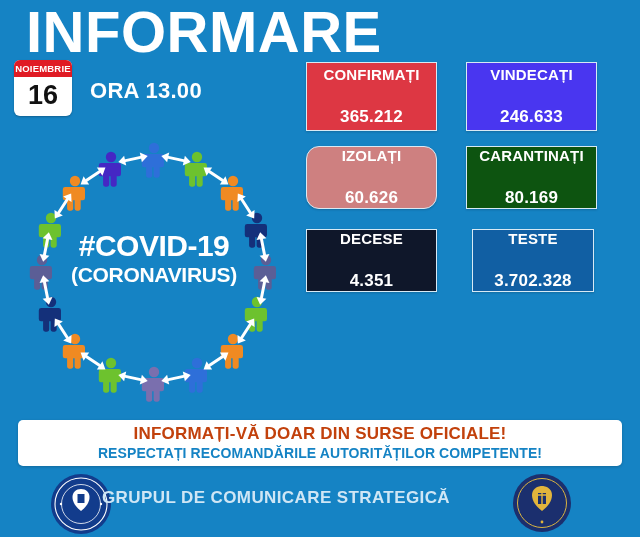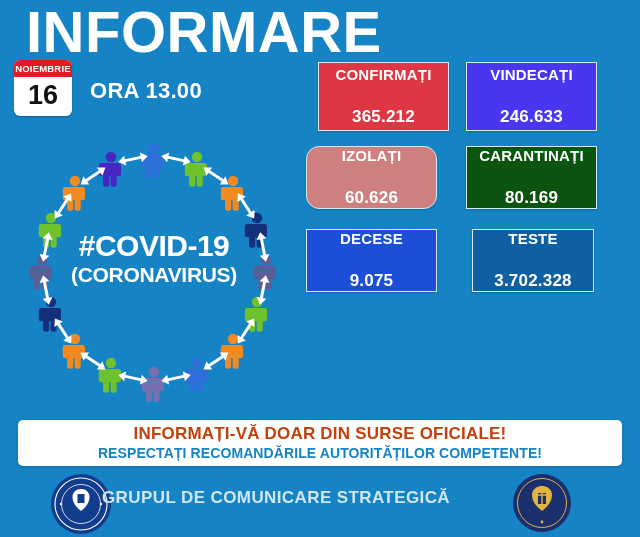--- a/index.html
+++ b/index.html
@@ -61,25 +61,25 @@
     box-sizing:border-box;
     display:flex;flex-direction:column;
     align-items:center;justify-content:center;
     color:#FFFFFF;text-align:center;
     box-shadow:0 1px 2px rgba(0,0,0,.18);
   }
   .card .lbl{font-size:15px;font-weight:bold;letter-spacing:.2px;line-height:1.15;}
   .card .val{font-size:17px;font-weight:bold;letter-spacing:.2px;line-height:1.15;margin-top:24px;}
   .card .note{font-size:9px;font-weight:normal;line-height:1.2;margin-top:1px;}
 
-  .c-confirmati{left:318px;top:62px;width:131px;height:69px;background:#DD3743;}
+  .c-confirmati{left:306px;top:62px;width:131px;height:69px;background:#DD3743;}
   .c-vindecati {left:466px;top:62px;width:131px;height:69px;background:#4936F0;}
   .c-izolati   {left:306px;top:146px;width:131px;height:63px;background:#CE8080;border-radius:13px;}
   .c-carantinati{left:466px;top:146px;width:131px;height:63px;background:#0D5410;}
-  .c-decese    {left:306px;top:229px;width:131px;height:63px;background:#1d4ed8;}
+  .c-decese    {left:306px;top:229px;width:131px;height:63px;background:#0f172a;}
   .c-teste     {left:472px;top:229px;width:122px;height:63px;background:#115FA3;}
   .c-apeluri   {left:306px;top:312px;width:131px;height:63px;background:#E8983A;}
   .c-apeluri .val{margin-top:2px;font-size:19px;}
 
   
   .banner{
     position:absolute;left:18px;top:420px;width:604px;height:46px;
     background:#FFFFFF;border-radius:5px;
     display:flex;flex-direction:column;align-items:center;justify-content:center;
     box-shadow:0 1px 3px rgba(0,0,0,.2);
@@ -184,21 +184,21 @@
     <div class="val">60.626</div>
   </div>
 
   <div class="card c-carantinati">
     <div class="lbl">CARANTINAȚI</div>
     <div class="val">80.169</div>
   </div>
 
   <div class="card c-decese">
     <div class="lbl">DECESE</div>
-    <div class="val">9.075</div>
+    <div class="val">4.351</div>
   </div>
 
   <div class="card c-teste">
     <div class="lbl">TESTE</div>
     <div class="val">3.702.328</div>
   </div>
 
 
   <div class="banner">
     <div class="l1">INFORMAȚI-VĂ DOAR DIN SURSE OFICIALE!</div>

